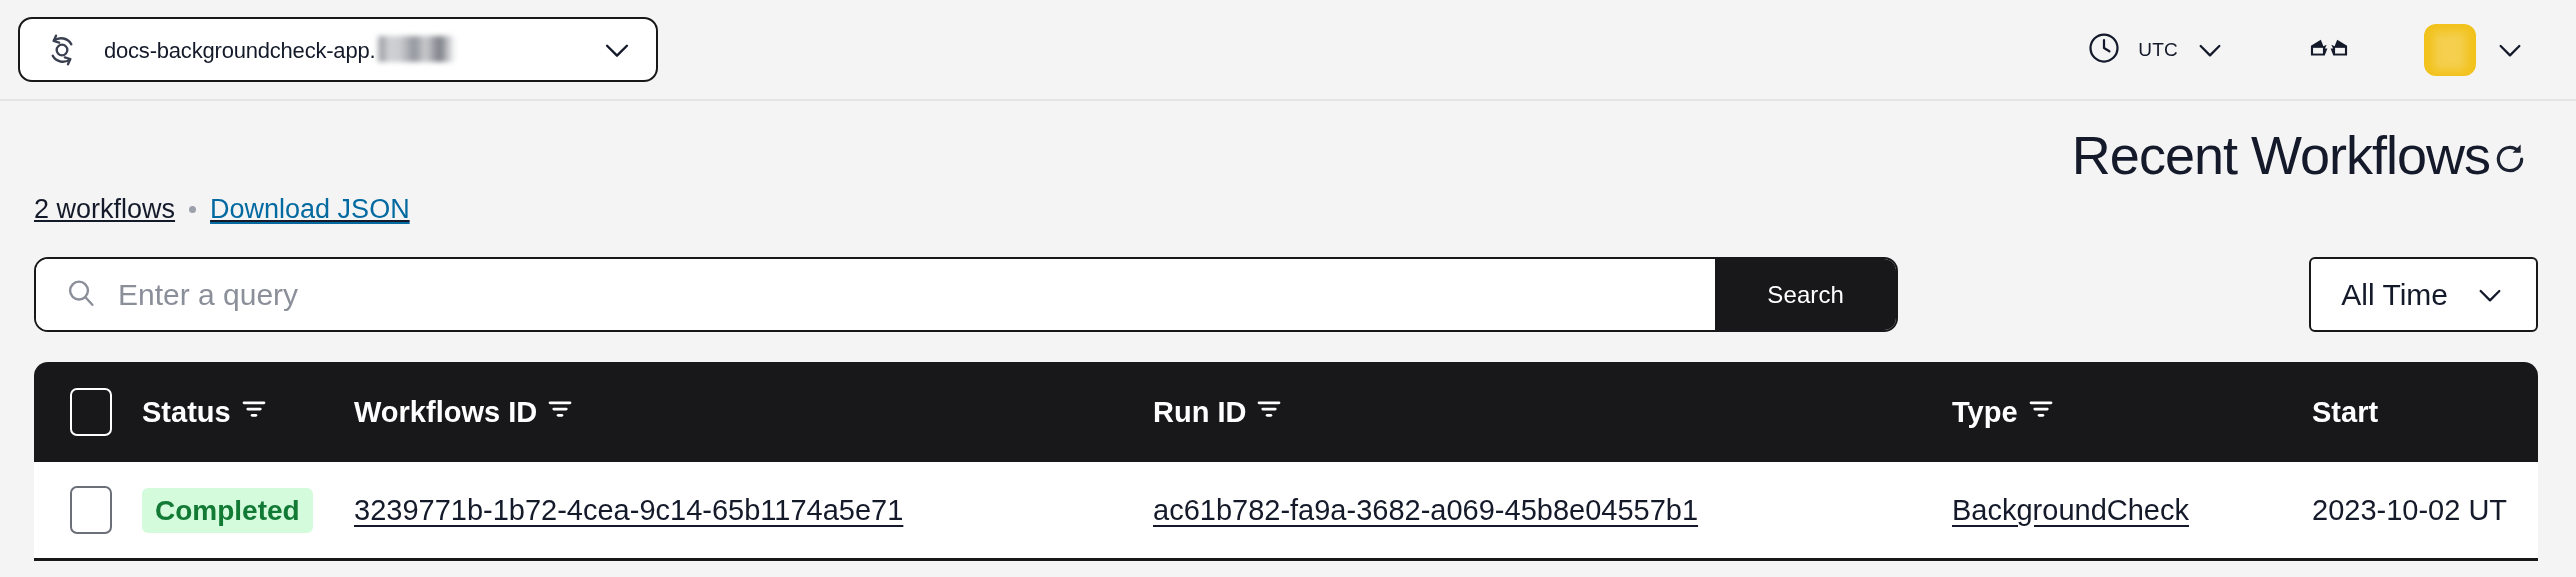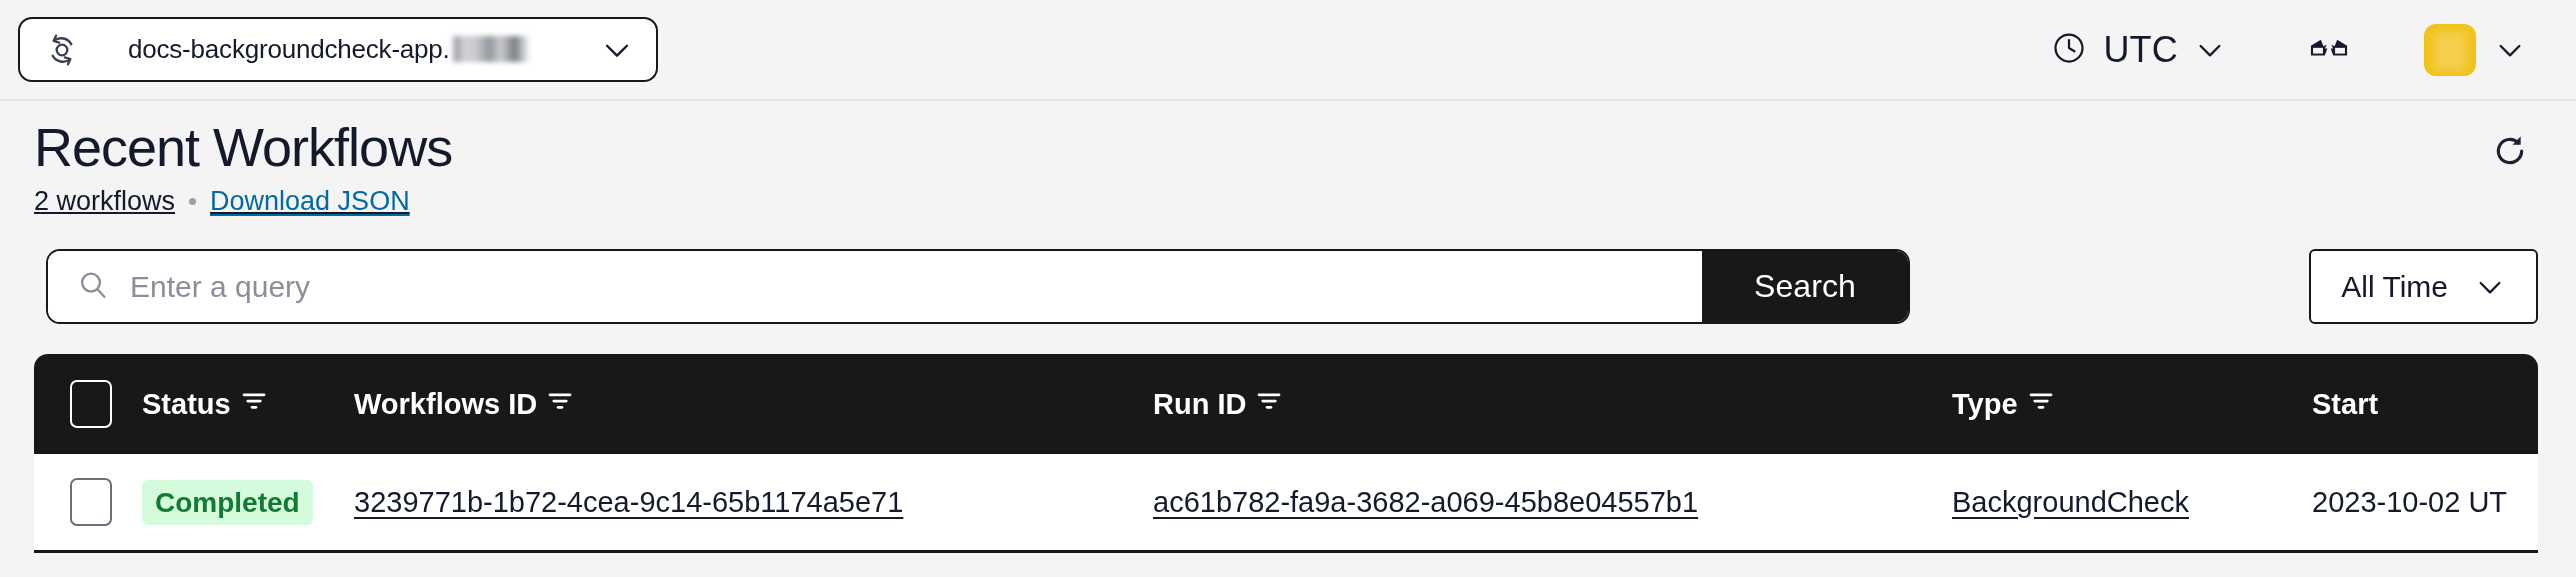--- a/index.html
+++ b/index.html
@@ -34,25 +34,24 @@
     background: #ffffff;
     border: 2px solid #18181b;
     border-radius: 14px;
     height: 65px;
     box-sizing: border-box;
     padding: 0 22px 0 22px;
     min-width: 640px;
   }
   .ns-icon { width: 40px; height: 40px; flex: 0 0 auto; display:block; }
   .ns-label {
-    font-size: 26px;
+    font-size: 22px;
     letter-spacing: -0.2px;
     white-space: nowrap;
     color: #141a2a;
-    margin-left: 24px;
   }
   .ns-redacted {
     display: inline-block;
     width: 80px;
     height: 26px;
     vertical-align: -4px;
     margin-left: 1px;
     border-radius: 2px;
     background:
       linear-gradient(90deg,
@@ -78,21 +77,21 @@
   }
   .tz-btn {
     display: flex;
     align-items: center;
     gap: 16px;
     padding: 10px 14px;
     border-radius: 10px;
     cursor: pointer;
   }
   .tz-label {
-    font-size: 36px;
+    font-size: 19px;
     letter-spacing: 0.2px;
     color: #141a2a;
   }
   .glasses-btn {
     display: flex;
     align-items: center;
     justify-content: center;
     padding: 10px 16px;
     margin-left: 50px;
     border-radius: 10px;
@@ -125,21 +124,22 @@
 
   
   .page {
     padding: 0 38px 0 34px;
     position: relative;
   }
 
   .page-head {
     display: flex;
     align-items: flex-start;
-    padding-top: 16px;
+    padding-top: 24px;
+    text-align: right;
   }
   .page-head-left { flex: 1 1 auto; }
   .page-title {
     font-size: 54px;
     font-weight: 400;
     line-height: 1.12;
     letter-spacing: -1px;
     margin: 0;
     color: #141a2a;
   }
@@ -180,21 +180,20 @@
     display: flex;
     align-items: stretch;
     border: 2px solid #18181b;
     border-radius: 14px;
     overflow: hidden;
     background: #fff;
     height: 75px;
     box-sizing: border-box;
     width: 1864px;
     flex: 0 0 auto;
-    margin-left: 12px;
   }
   .search-input-wrap {
     flex: 1 1 auto;
     display: flex;
     align-items: center;
     gap: 20px;
     padding-left: 28px;
     background: #fff;
   }
   .search-input {
@@ -205,21 +204,21 @@
     font-size: 30px;
     color: #141a2a;
     width: 100%;
     padding: 0;
   }
   .search-input::placeholder { color: #8b8f99; }
   .search-btn {
     flex: 0 0 auto;
     background: #18181b;
     color: #ffffff;
-    font-size: 32px;
+    font-size: 24px;
     font-family: "Liberation Sans", sans-serif;
     border: 0;
     padding: 0 52px;
     cursor: pointer;
     letter-spacing: 0.1px;
   }
   .timefilter {
     margin-left: auto;
     display: flex;
     align-items: center;

